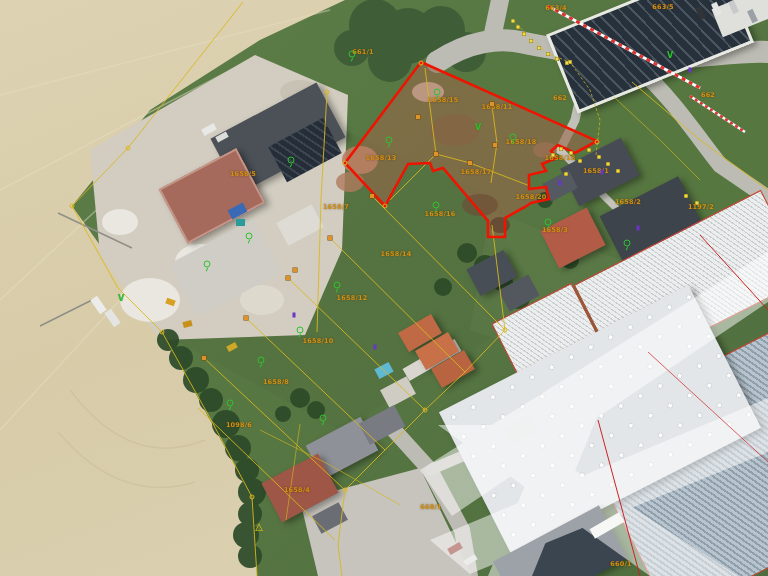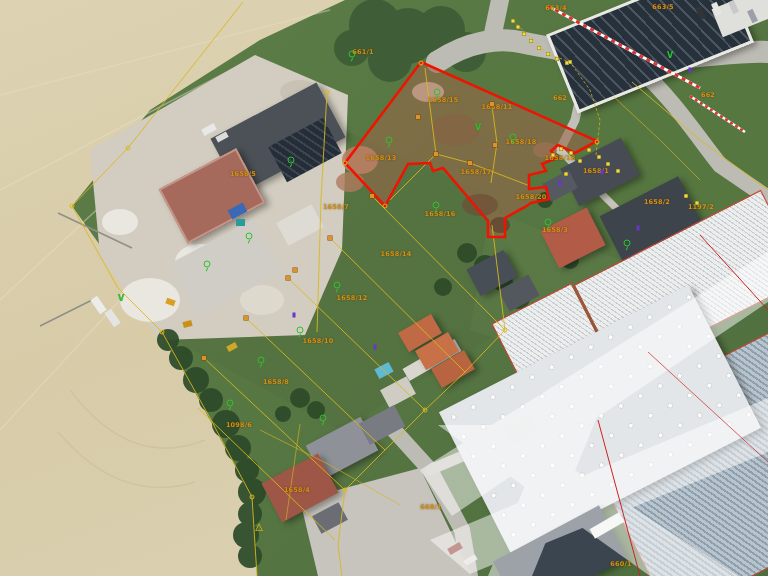--- a/index.html
+++ b/index.html
@@ -238,21 +238,21 @@
       <div class="plabel" style="left: 560px; top: 98px;">662</div>
       <div class="plabel" style="left: 708px; top: 95px;">662</div>
       <div class="plabel" style="left: 443px; top: 100px;">1658/15</div>
       <div class="plabel" style="left: 497px; top: 107px;">1658/11</div>
       <div class="plabel" style="left: 381px; top: 158px;">1658/13</div>
       <div class="plabel" style="left: 521px; top: 142px;">1658/18</div>
       <div class="plabel" style="left: 476px; top: 172px;">1658/17</div>
       <div class="plabel" style="left: 560px; top: 158px;">1658/18</div>
       <div class="plabel" style="left: 596px; top: 171px;">1658/1</div>
       <div class="plabel" style="left: 531px; top: 197px;">1658/20</div>
-      <div class="plabel" style="left: 657px; top: 202px;">1658/2</div>
+      <div class="plabel" style="left: 628px; top: 202px;">1658/2</div>
       <div class="plabel" style="left: 701px; top: 207px;">1197/2</div>
       <div class="plabel" style="left: 555px; top: 230px;">1658/3</div>
       <div class="plabel" style="left: 440px; top: 214px;">1658/16</div>
       <div class="plabel" style="left: 336px; top: 207px;">1658/7</div>
       <div class="plabel" style="left: 243px; top: 174px;">1658/5</div>
       <div class="plabel" style="left: 396px; top: 254px;">1658/14</div>
       <div class="plabel" style="left: 352px; top: 298px; text-align: center;">1658/12</div>
       <div class="plabel" style="left: 318px; top: 341px;">1658/10</div>
       <div class="plabel" style="left: 276px; top: 382px;">1658/8</div>
       <div class="plabel" style="left: 239px; top: 425px;">1098/6</div>

